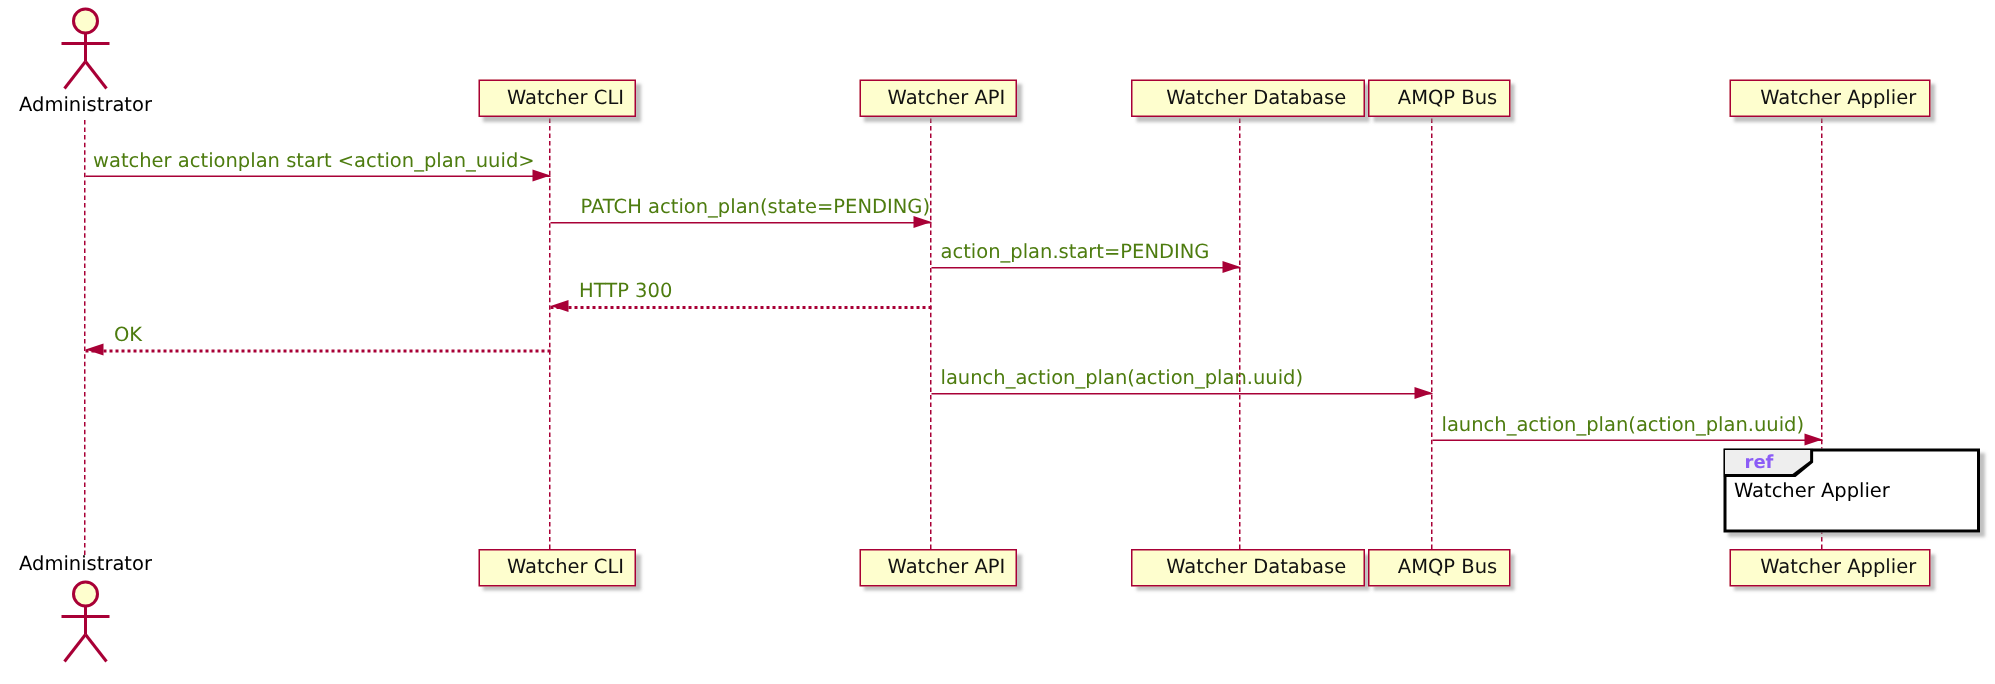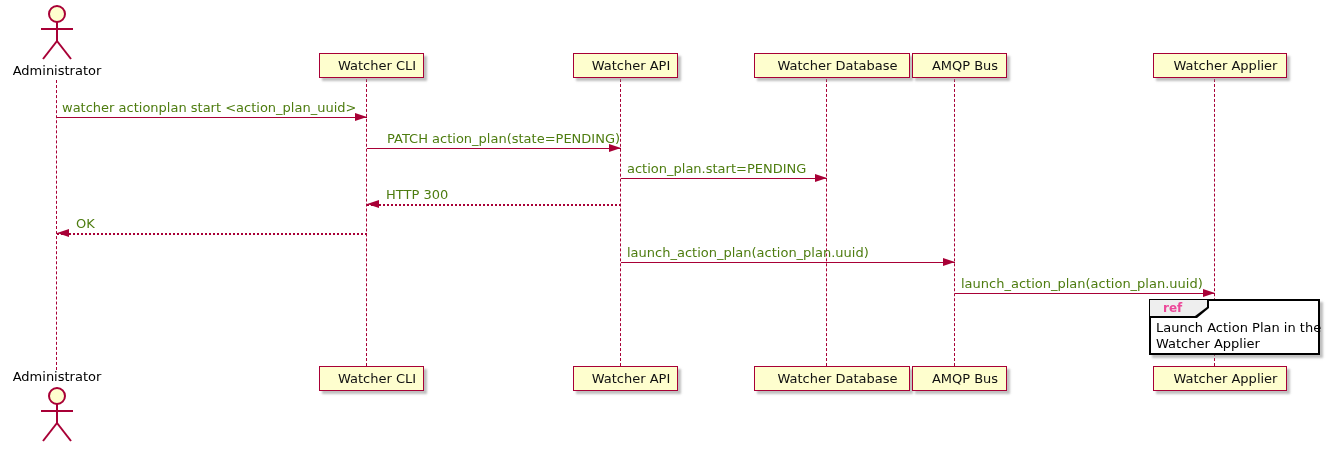--- a/index.html
+++ b/index.html
@@ -23,21 +23,21 @@
     border-top:4px solid transparent;border-bottom:4px solid transparent;border-right:12px solid #A80036;}
   .actor-label{position:absolute;width:100px;text-align:center;font-size:13px;line-height:14px;color:#000;}
   .ref-frame{
     position:absolute;left:1149px;top:299px;width:167px;height:52px;
     background:#ffffff;border:2px solid #000;box-shadow:3px 3px 2px rgba(140,140,140,0.55);
   }
   .ref-tab-outer{position:absolute;left:-2px;top:-2px;width:60px;height:19px;background:#000;
     clip-path:polygon(0 0,100% 0,100% 48%,80% 100%,0 100%);}
   .ref-tab-inner{position:absolute;left:1px;top:1px;width:57px;height:16px;background:#EEEEEE;
     clip-path:polygon(0 0,100% 0,100% 44%,79% 100%,0 100%);}
-  .ref-keyword{position:absolute;left:12px;top:0px;font-size:12px;font-weight:bold;color:#ec4899;}
+  .ref-keyword{position:absolute;left:12px;top:0px;font-size:12px;font-weight:bold;color:#8b5cf6;}
   .ref-text{position:absolute;left:5px;top:19px;font-size:13px;line-height:16px;color:#000;white-space:nowrap;}
 </style>
 </head>
 <body>
 
 <div class="canvas">
 
   <div class="lifeline" style="left:56px;top:80px;height:290px;"></div>
   <div class="lifeline" style="left:366px;top:79px;height:287px;"></div>
   <div class="lifeline" style="left:620px;top:79px;height:287px;"></div>
@@ -86,21 +86,20 @@
     <div class="msg-line" style="left:955px;top:293px;width:260px;"></div>
     <div class="arrow-right" style="left:1203px;top:289px;"></div>
   </div>
 
   <div class="ref-frame">
     <div class="ref-tab-outer">
       <div class="ref-tab-inner"></div>
     </div>
     <span class="ref-keyword">ref</span>
     <div class="ref-text">
-      <div>Launch Action Plan in the</div>
       <div>Watcher Applier</div>
     </div>
   </div>
 
   <div class="pbox" style="left:319px;top:53px;width:92px;">Watcher CLI</div>
   <div class="pbox" style="left:573px;top:53px;width:92px;">Watcher API</div>
   <div class="pbox" style="left:754px;top:53px;width:143px;">Watcher Database</div>
   <div class="pbox" style="left:912px;top:53px;width:82px;">AMQP Bus</div>
   <div class="pbox" style="left:1153px;top:53px;width:121px;">Watcher Applier</div>
 

